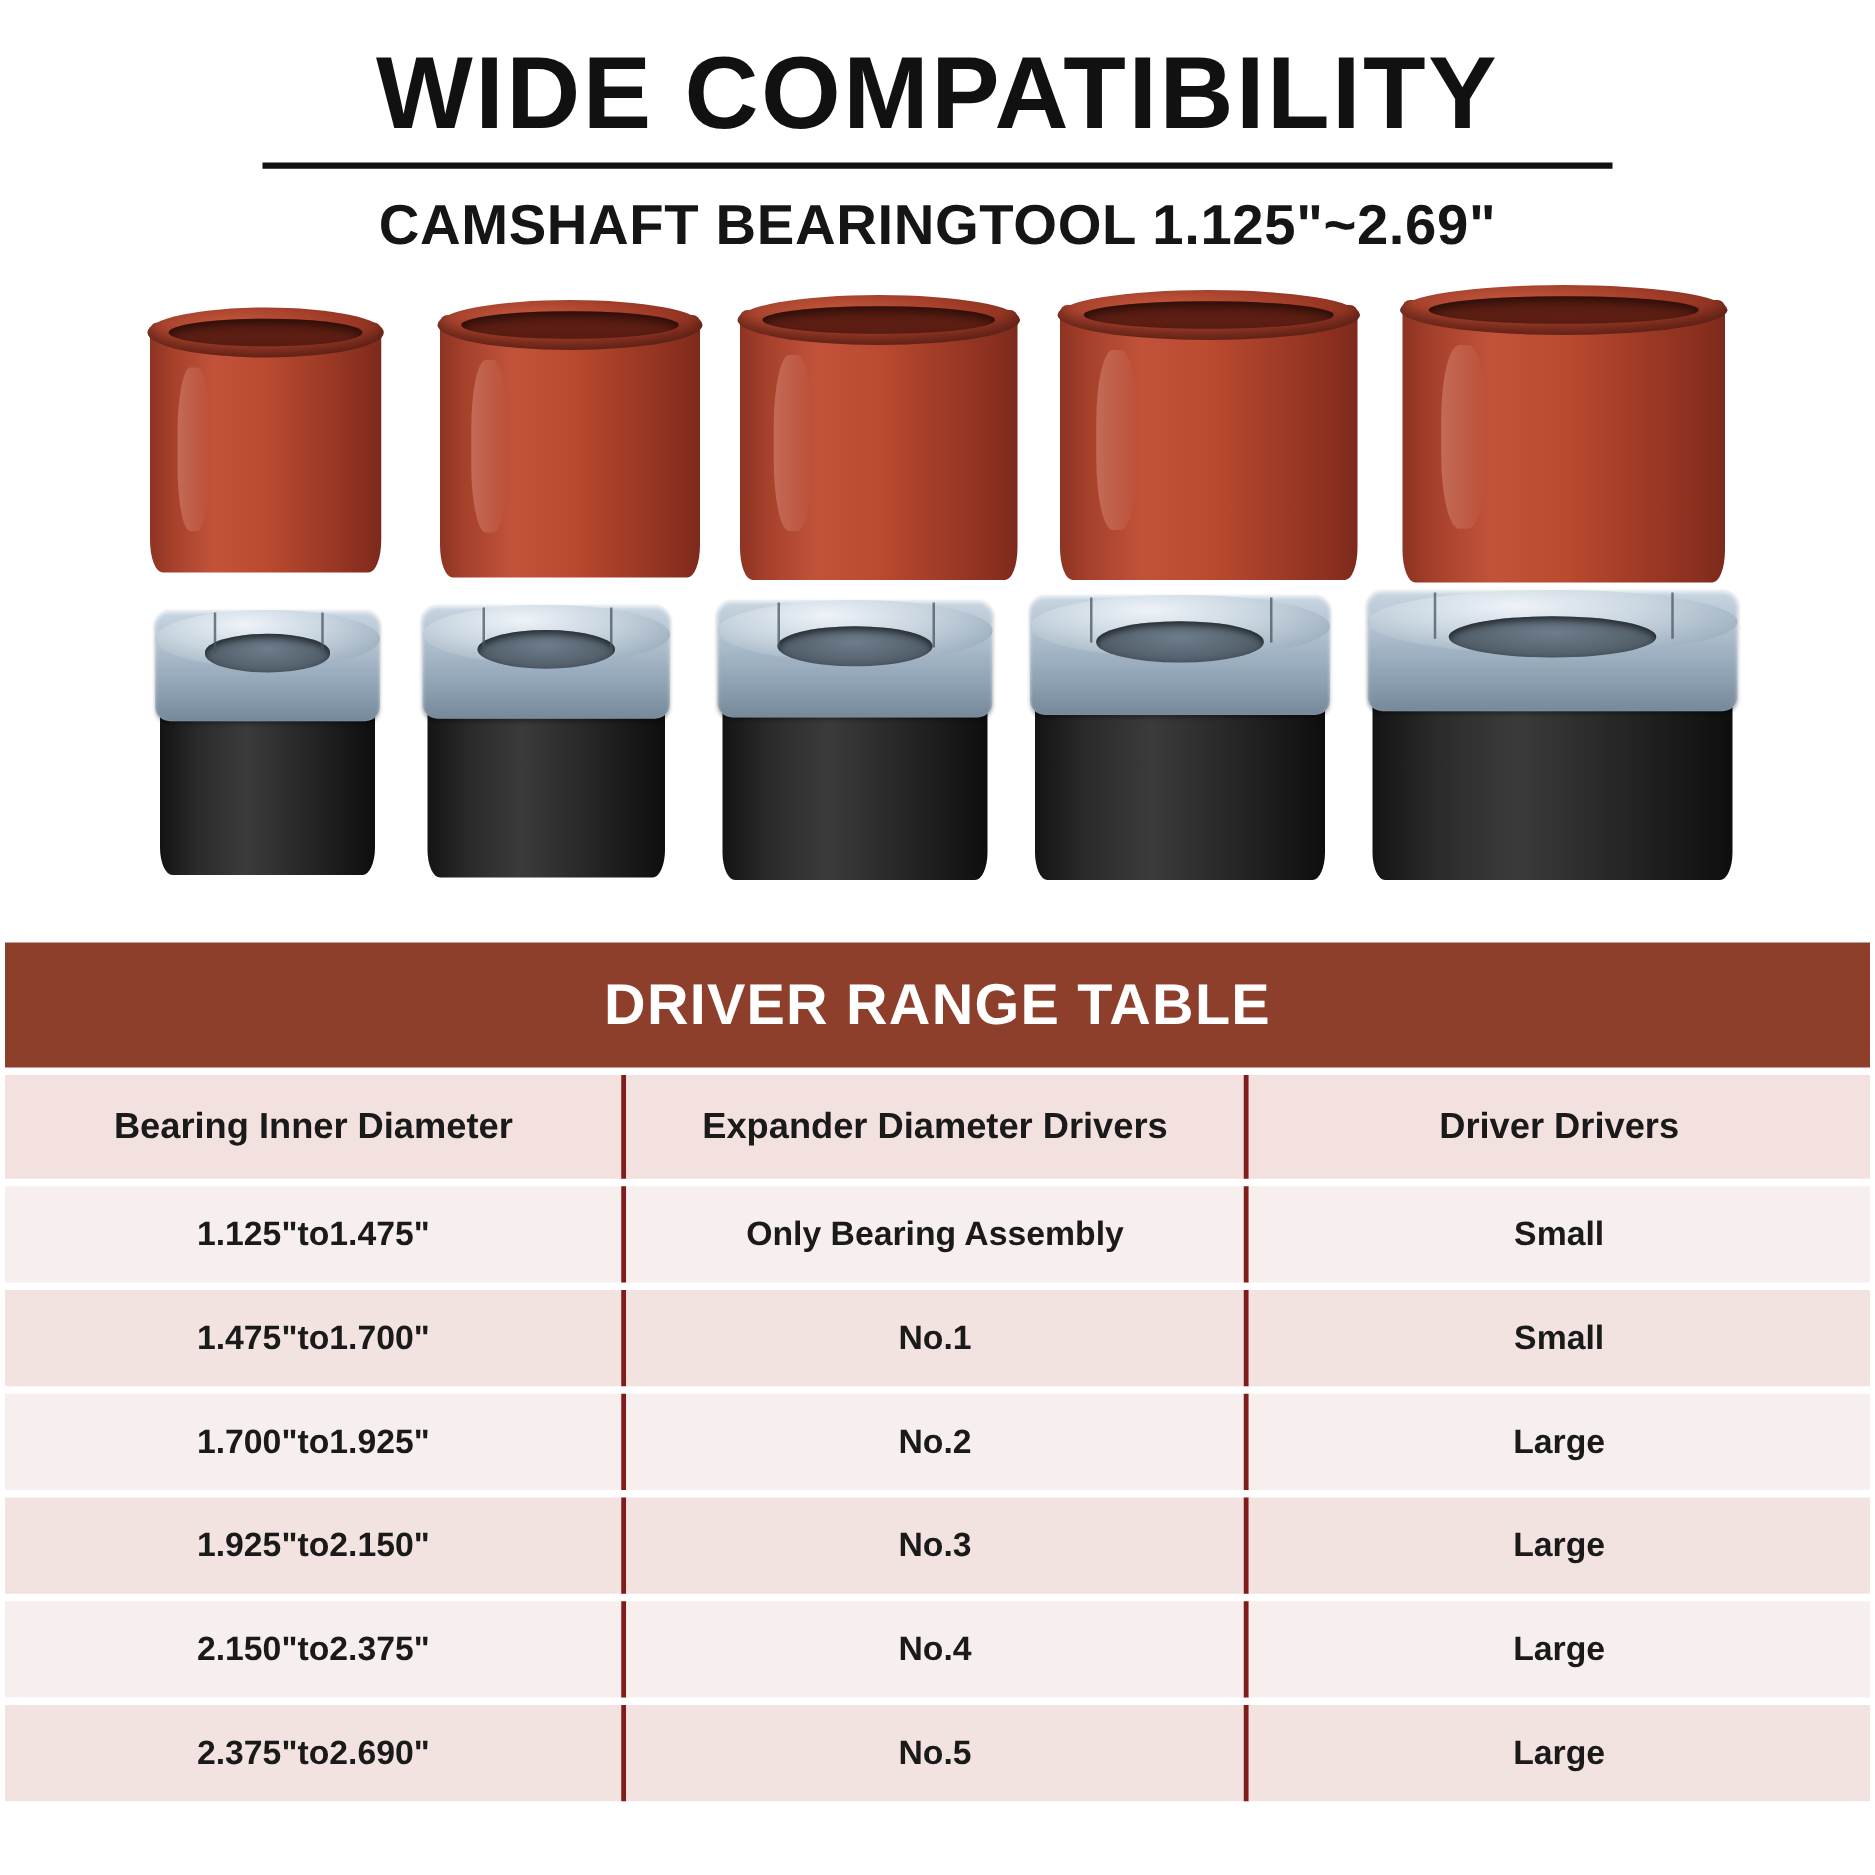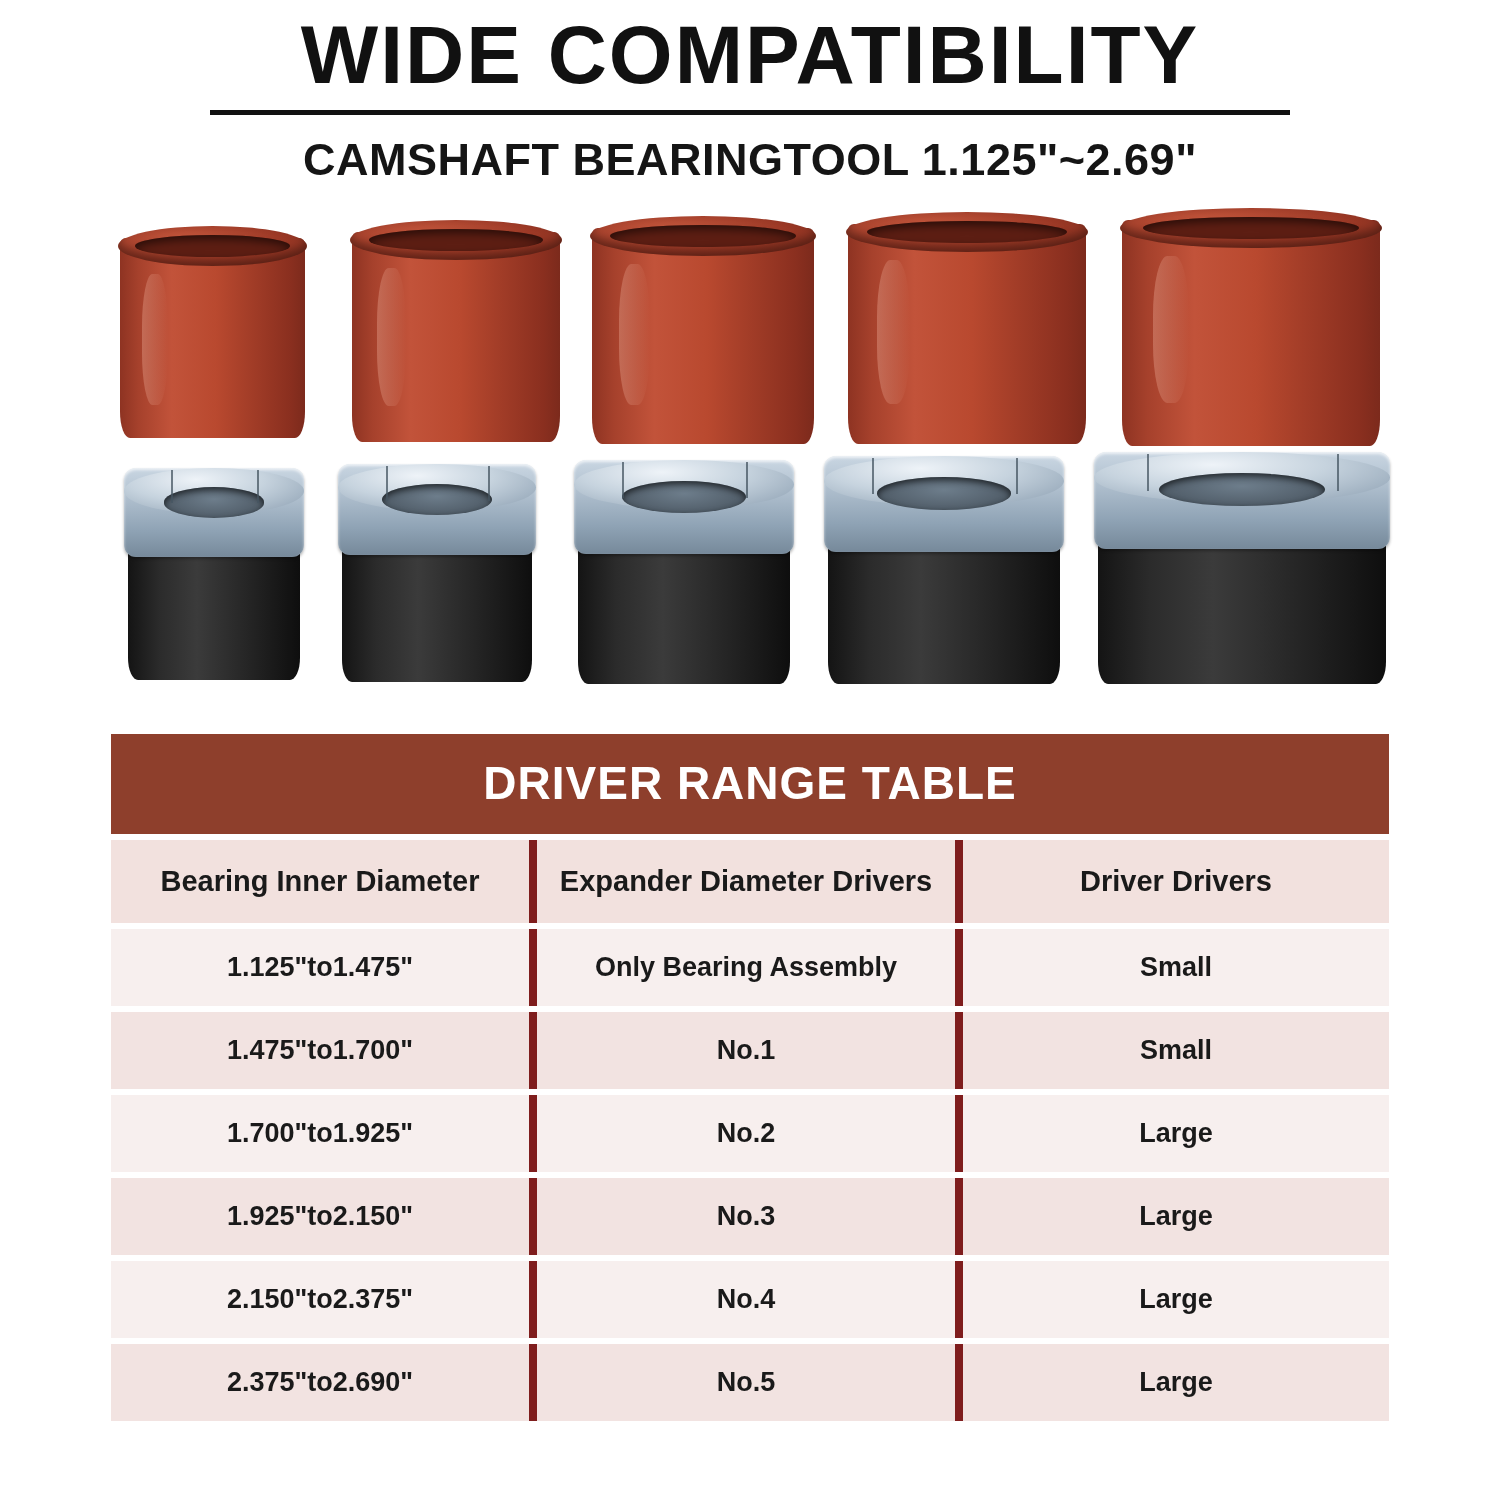--- a/index.html
+++ b/index.html
@@ -11,21 +11,21 @@
     width: 1500px;
     height: 1500px;
     font-family: "Liberation Sans", sans-serif;
     color: #000000;
     overflow: hidden;
     position: relative;
   }
 
   
   .header {
-    padding-top: 14px;
+    padding-top: 34px;
     text-align: center;
   }
   .title {
     font-size: 82px;
     font-weight: bold;
     letter-spacing: 2px;
     line-height: 1.0;
     color: #111111;
   }
   .title-rule {
@@ -143,21 +143,21 @@
   .driver .seam {
     position: absolute;
     top: 2%;
     width: 2px;
     height: 38%;
     background: rgba(70,85,98,0.75);
   }
 
   
   .table-wrap {
-    width: 1278px;
+    width: 1492px;
     margin: 8px auto 0 auto;
   }
   .table-head {
     background: #8e3f2c;
     color: #ffffff;
     text-align: center;
     font-size: 46px;
     font-weight: bold;
     letter-spacing: 1px;
     padding: 22px 0 24px 0;
@@ -168,21 +168,21 @@
     border-spacing: 0 6px;
     table-layout: fixed;
   }
   th, td {
     text-align: center;
     font-size: 27px;
     font-weight: bold;
     color: #1a1a1a;
     padding: 23px 4px;
     background: #f6eceb;
-    border-right: 8px solid #7f1d1d;
+    border-right: 4px solid #7f1d1d;
   }
   th:last-child, td:last-child { border-right: none; }
   thead th {
     background: #f2e1de;
     font-size: 29px;
     padding: 25px 4px;
   }
   tbody tr:nth-child(odd) td { background: #f7efee; }
   tbody tr:nth-child(even) td { background: #f2e3e1; }
 </style>

